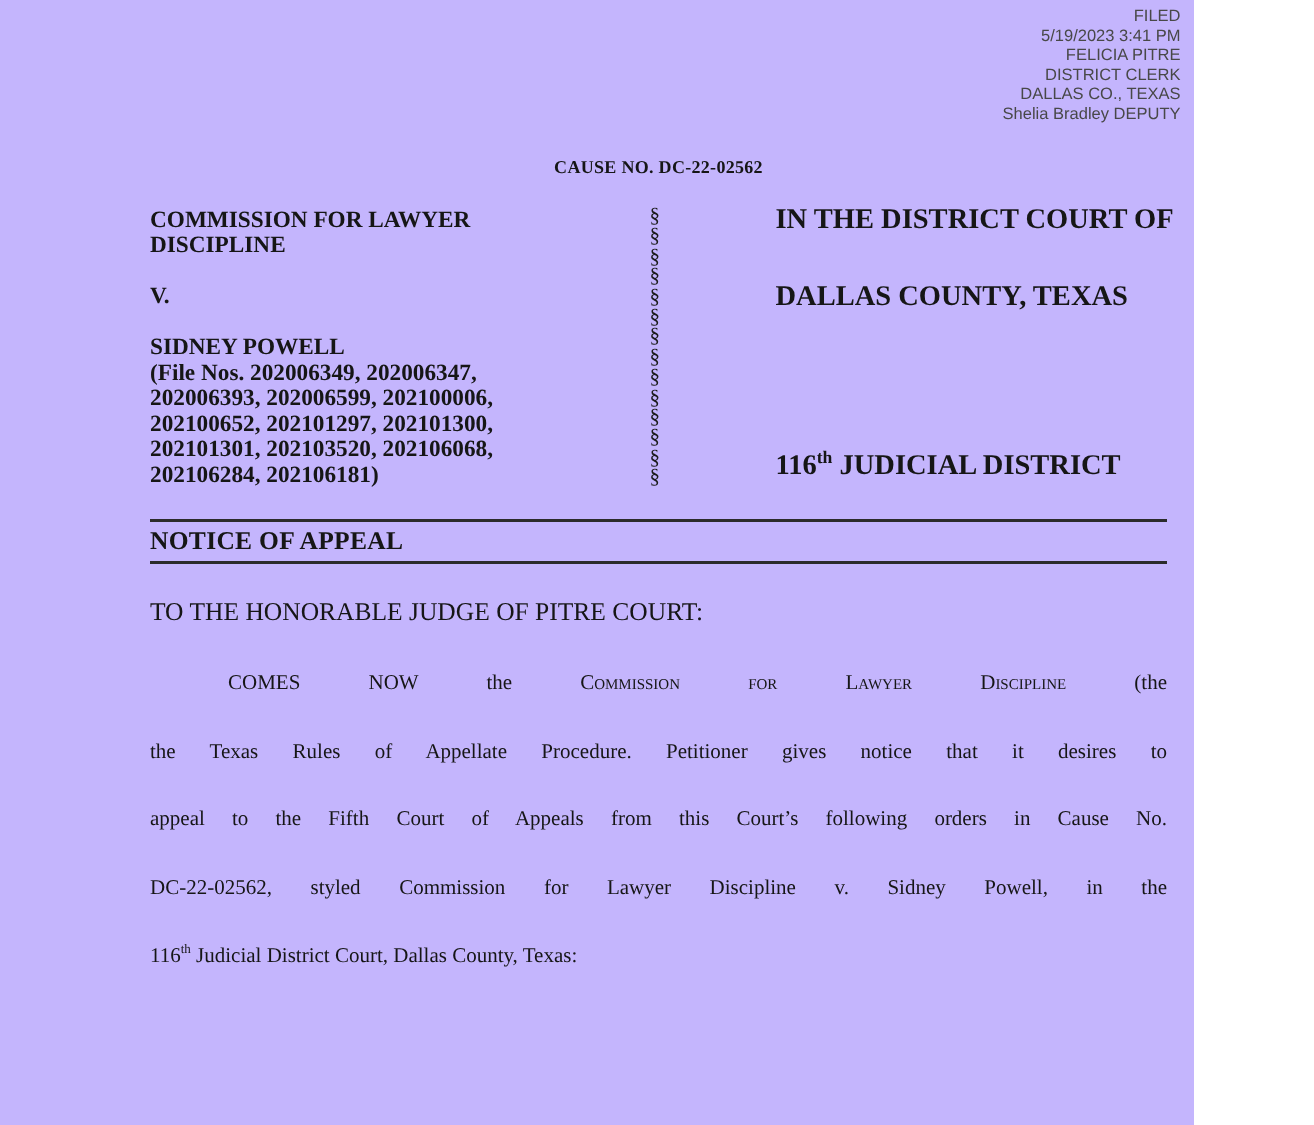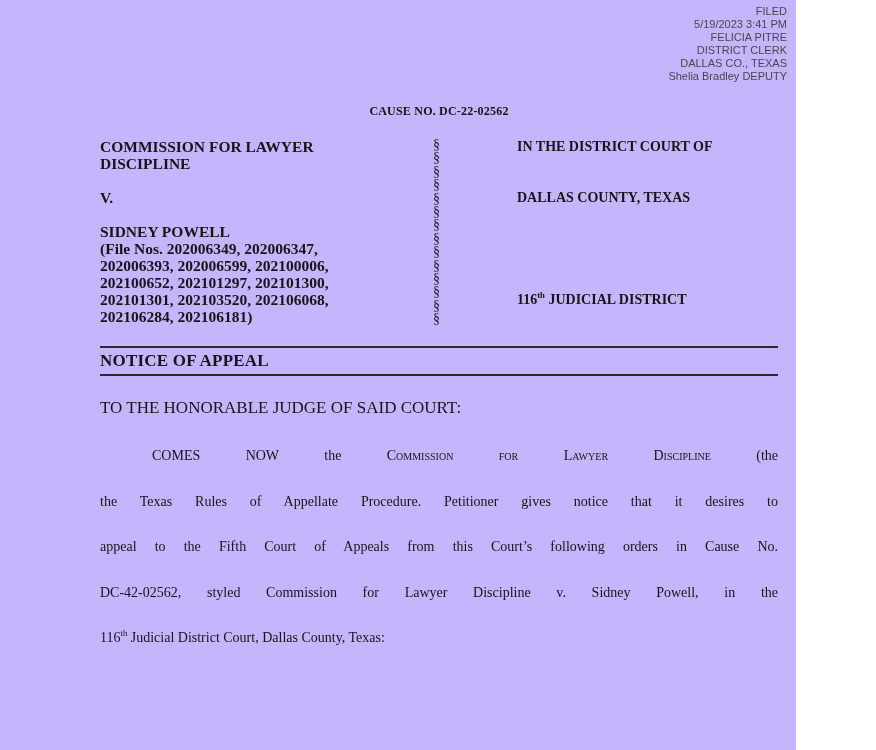--- a/index.html
+++ b/index.html
@@ -28,24 +28,24 @@
     font-weight:bold; font-size:12px; line-height:19px;
     letter-spacing:.2px;
   }
   
   .caption { display:flex; margin-top:17px; height:187px; }
   .cap-left  { width:333px; font-weight:bold; font-size:15.5px; line-height:17px; }
   .cap-left .row { min-height:17px; }
   .cap-left .gap { margin-top:17px; }
   .cap-sect { width:84px; font-size:14px; line-height:13.4px; color:#1b1b1b; }
   .cap-sect span { display:block; }
-  .cap-right { flex:1; position:relative; font-weight:bold; font-size:14px; line-height:18px; }
+  .cap-right { flex:1; position:relative; font-weight:bold; font-size:19px; line-height:18px; }
   .cap-right .r1 { position:absolute; top:0; left:0; white-space:nowrap; }
   .cap-right .r2 { position:absolute; top:51px; left:0; white-space:nowrap; }
-  .cap-right .r3 { position:absolute; bottom:16px; left:0; white-space:nowrap; }
+  .cap-right .r3 { position:absolute; bottom:5px; left:0; white-space:nowrap; }
   sup, .sup { vertical-align:super; font-size:62%; line-height:0; }
   
   .rule { height:2px; background:#2b2b2b; }
   .rule-top { margin-top:21px; }
   .doc-title {
     text-align:left; font-weight:bold;
     font-size:17px; line-height:20px; margin-top:3px;
     letter-spacing:.2px;
   }
   .rule-bottom { margin-top:3px; }
@@ -110,24 +110,24 @@
         <div class="r1">IN THE DISTRICT COURT OF</div>
         <div class="r2">DALLAS COUNTY, TEXAS</div>
         <div class="r3"><span>116</span><sup>th</sup><span> JUDICIAL DISTRICT</span></div>
       </div>
     </div>
 
     <div class="rule rule-top"></div>
     <div class="doc-title">NOTICE OF APPEAL</div>
     <div class="rule rule-bottom"></div>
 
-    <div class="salutation">TO THE HONORABLE JUDGE OF SAID COURT:</div>
+    <div class="salutation">TO THE HONORABLE JUDGE OF PITRE COURT:</div>
 
     <div class="body-block">
       <div class="body-line first"><span>COMES NOW the</span> <span class="sc">Commission for Lawyer Discipline</span> <span>(the</span></div>
       <div class="body-line">the Texas Rules of Appellate Procedure. Petitioner gives notice that it desires to</div>
       <div class="body-line">appeal to the Fifth Court of Appeals from this Court’s following orders in Cause No.</div>
-      <div class="body-line">DC-42-02562, styled Commission for Lawyer Discipline v. Sidney Powell, in the</div>
+      <div class="body-line">DC-22-02562, styled Commission for Lawyer Discipline v. Sidney Powell, in the</div>
       <div class="body-line last"><span>116</span><sup>th</sup><span> Judicial District Court, Dallas County, Texas:</span></div>
     </div>
 
   </div>
 </div>
 
 </body></html>

